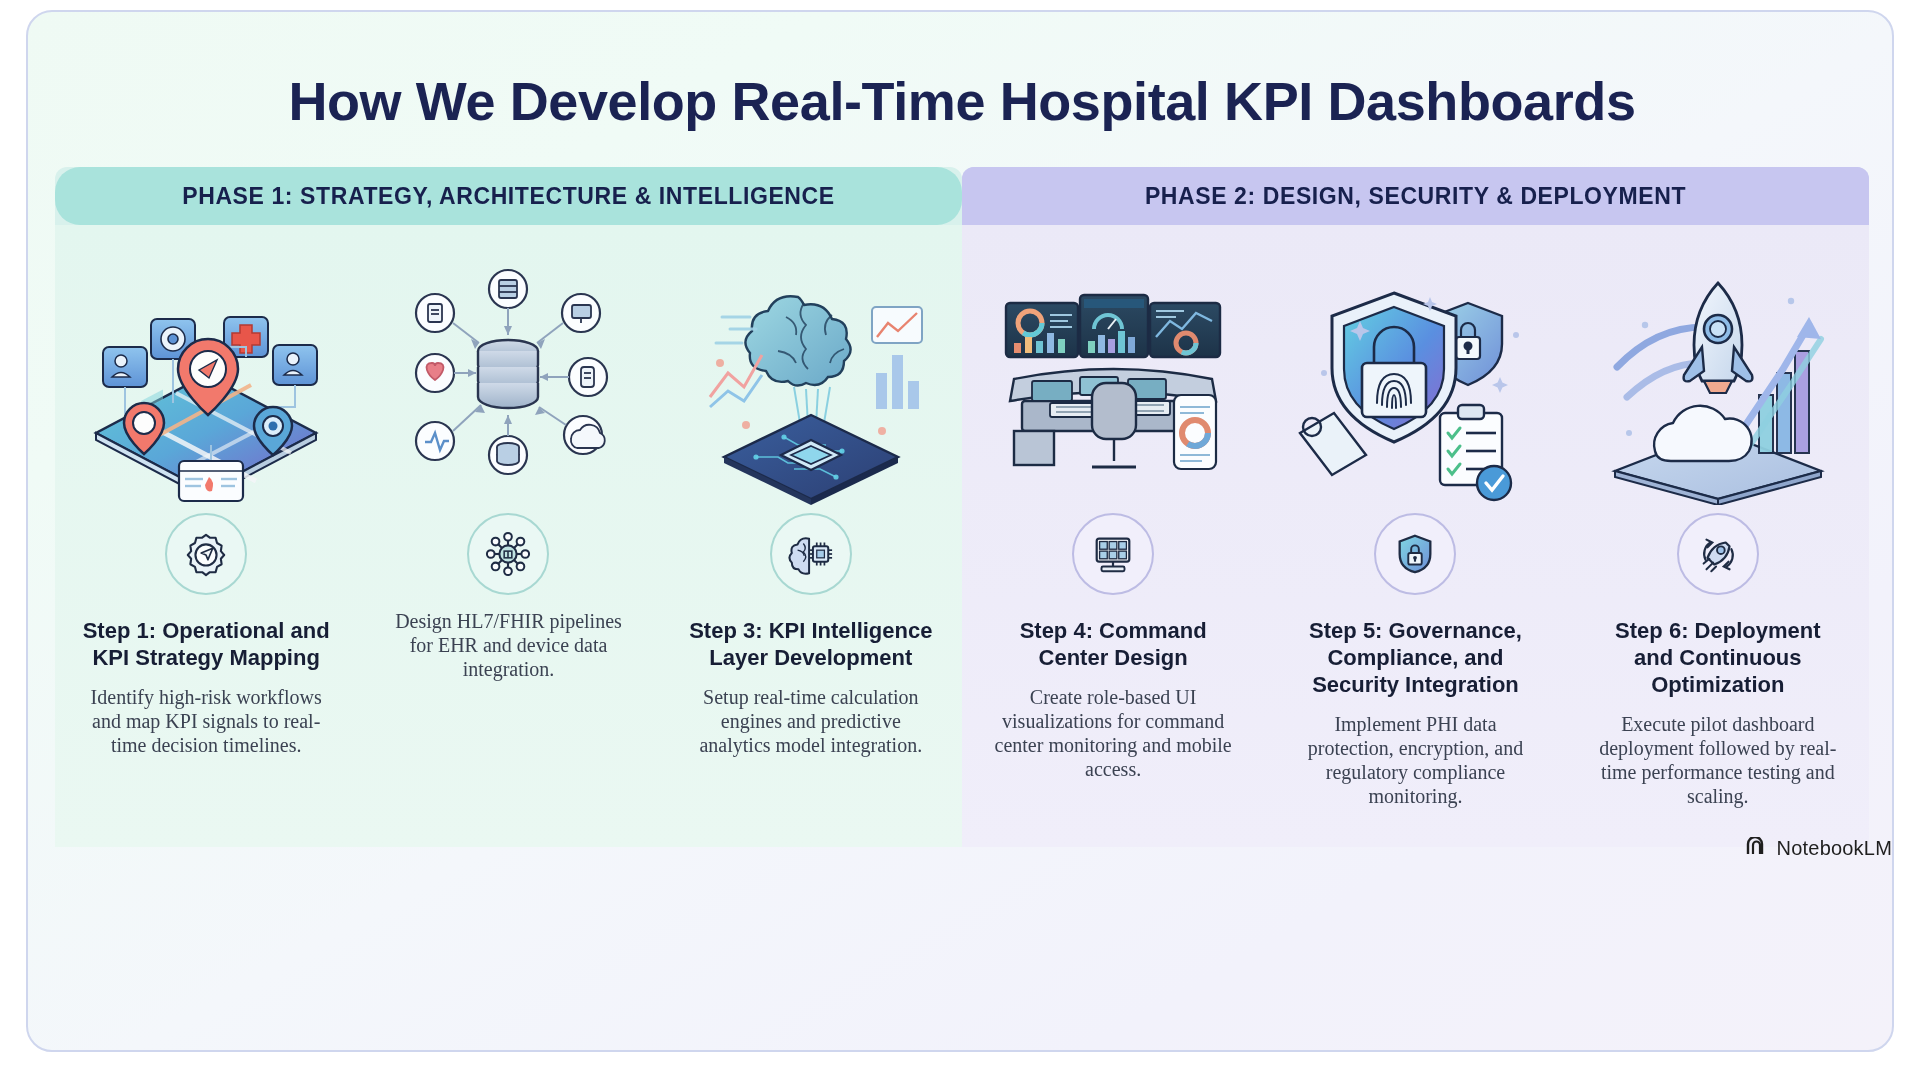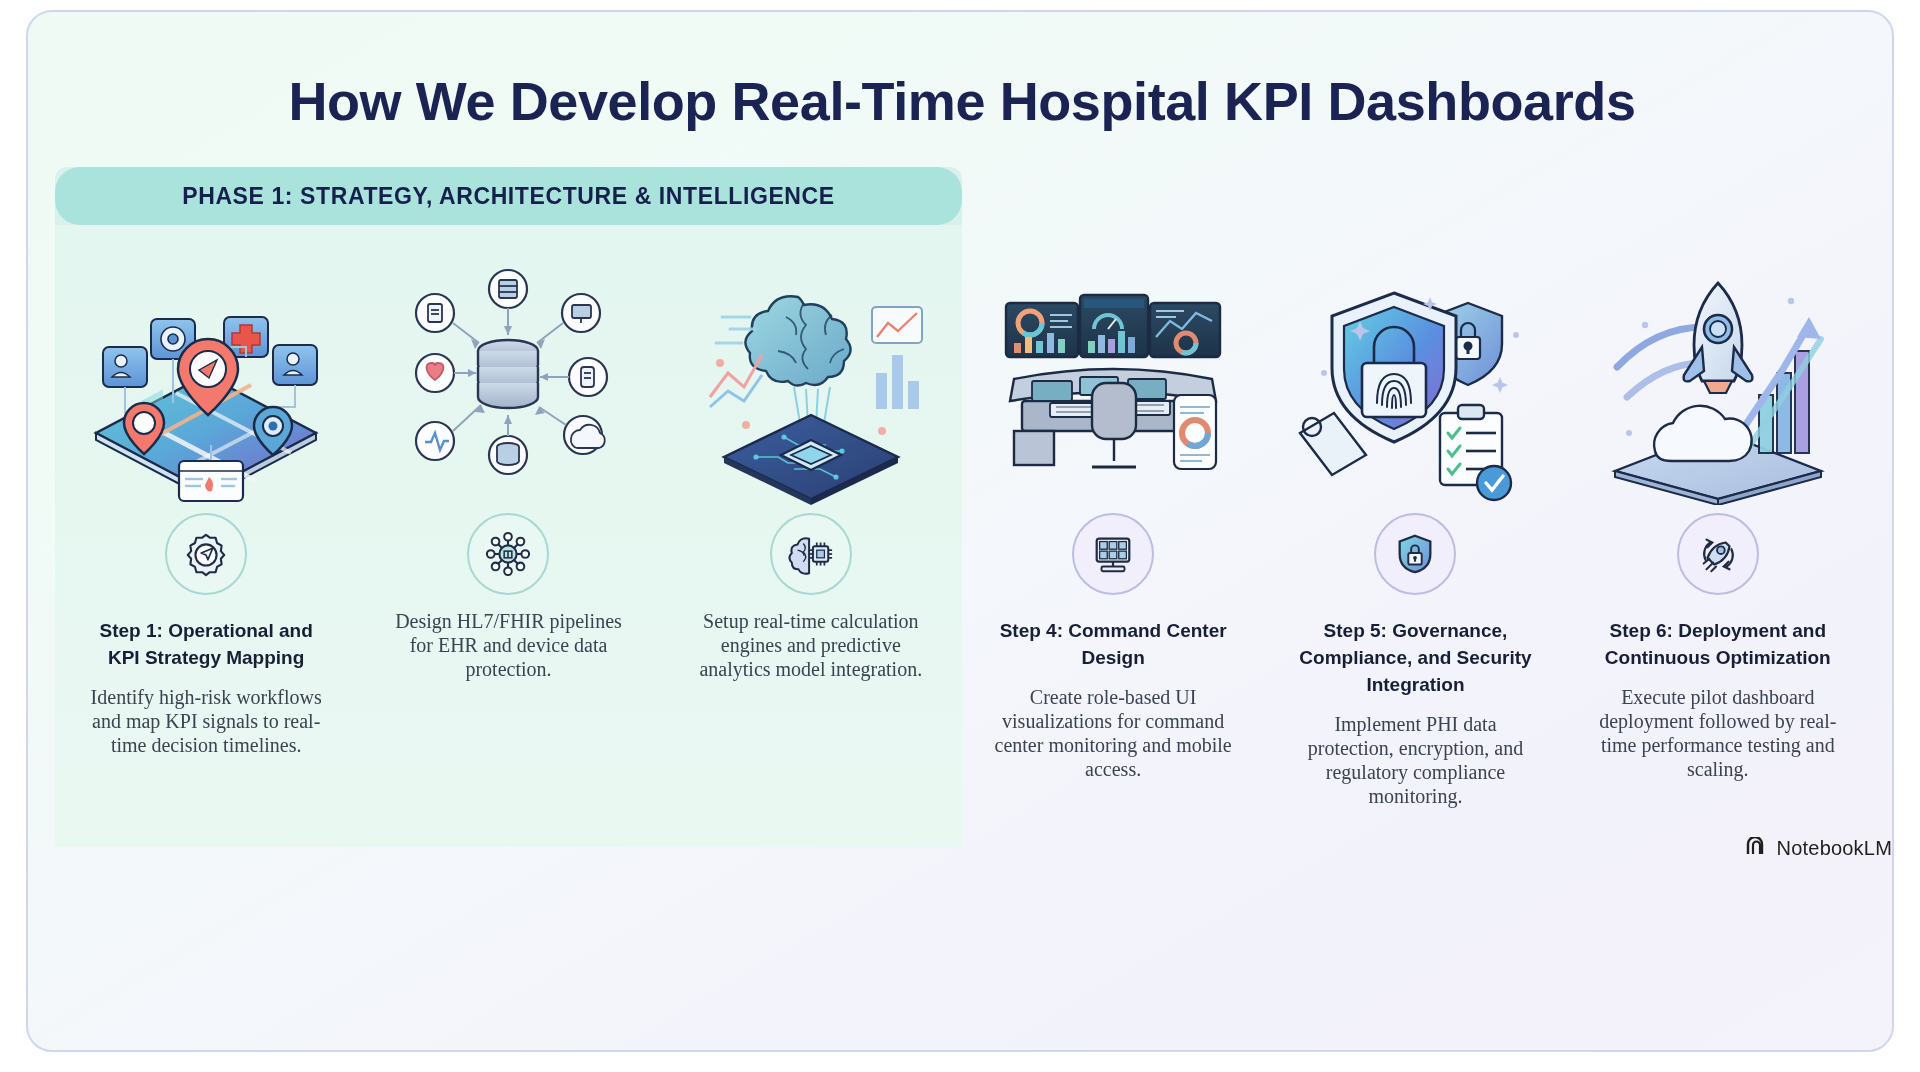--- a/index.html
+++ b/index.html
@@ -120,21 +120,21 @@
     align-items: center;
     justify-content: center;
     box-sizing: border-box;
   }
   .badge-teal { background: #eaf8f4; border: 2px solid #a8d8d2; }
   .badge-lav  { background: #f1effb; border: 2px solid #bdbce4; }
   .badge svg { width: 46px; height: 46px; display: block; }
 
   .step-title {
     margin-top: 22px;
-    font-size: 19px;
+    font-size: 22px;
     line-height: 27px;
     font-weight: bold;
     color: #171e35;
     text-align: center;
     max-width: 250px;
   }
   .step-desc {
     margin-top: 14px;
     font-size: 20px;
     line-height: 24px;
@@ -163,20 +163,23 @@
 
 <div id="root">
   <div class="outer-card">
 
     <div class="title">How We Develop Real-Time Hospital KPI Dashboards</div>
 
     <div class="phases">
       <div class="phase phase-1">
         <div class="phase-hdr">PHASE 1: STRATEGY, ARCHITECTURE &amp; INTELLIGENCE</div>
       </div>
+      <div class="phase phase-2">
+        <div class="phase-hdr">PHASE 2: DESIGN, SECURITY &amp; DEPLOYMENT</div>
+      </div>
     </div>
 
     <div class="steps">
 
       <div class="step">
         <svg class="illus" viewBox="0 0 250 250">
           <defs>
             <linearGradient id="mapg" x1="0" y1="0" x2="1" y2="1">
               <stop offset="0%" stop-color="#62c9d8"></stop>
                 <stop offset="50%" stop-color="#5aa7d8"></stop>
@@ -367,21 +370,21 @@
                 <circle cx="11" cy="37" r="4"></circle>
             </g>
             <circle cx="24" cy="24" r="9" fill="#bfe3e2" stroke="#1f2c44" stroke-width="2.2"></circle>
             <g stroke="#1f2c44" stroke-width="1.6" fill="none">
               <rect x="20" y="21" width="8" height="7"></rect>
                 <line x1="24" y1="21" x2="24" y2="28"></line>
             </g>
           </svg>
         </div>
 
-        <div class="step-desc">Design HL7/FHIR pipelines for EHR and device data protection.</div>
+        <div class="step-desc">Design HL7/FHIR pipelines for EHR and device data integration.</div>
       </div>
 
       <div class="step">
         <svg class="illus" viewBox="0 0 250 250">
           <defs>
             <linearGradient id="brg" x1="0" y1="0" x2="1" y2="1">
               <stop offset="0%" stop-color="#9ed8e2"></stop>
                 <stop offset="100%" stop-color="#6aa8c8"></stop>
             </linearGradient>
             <linearGradient id="plate" x1="0" y1="0" x2="1" y2="1">
@@ -469,20 +472,21 @@
               <line x1="30" y1="16" x2="30" y2="12"></line>
                 <line x1="34" y1="16" x2="34" y2="12"></line>
                 <line x1="38" y1="16" x2="38" y2="12"></line>
               <line x1="30" y1="32" x2="30" y2="36"></line>
                 <line x1="34" y1="32" x2="34" y2="36"></line>
                 <line x1="38" y1="32" x2="38" y2="36"></line>
             </g>
           </svg>
         </div>
 
+        <div class="step-title">Step 3: KPI Intelligence Layer Development</div>
         <div class="step-desc">Setup real-time calculation engines and predictive analytics model integration.</div>
       </div>
 
       <div class="step">
         <svg class="illus" viewBox="0 0 250 250">
           <defs>
             <linearGradient id="scr" x1="0" y1="0" x2="0" y2="1">
               <stop offset="0%" stop-color="#2c4a63"></stop>
                 <stop offset="100%" stop-color="#1d3348"></stop>
             </linearGradient>

